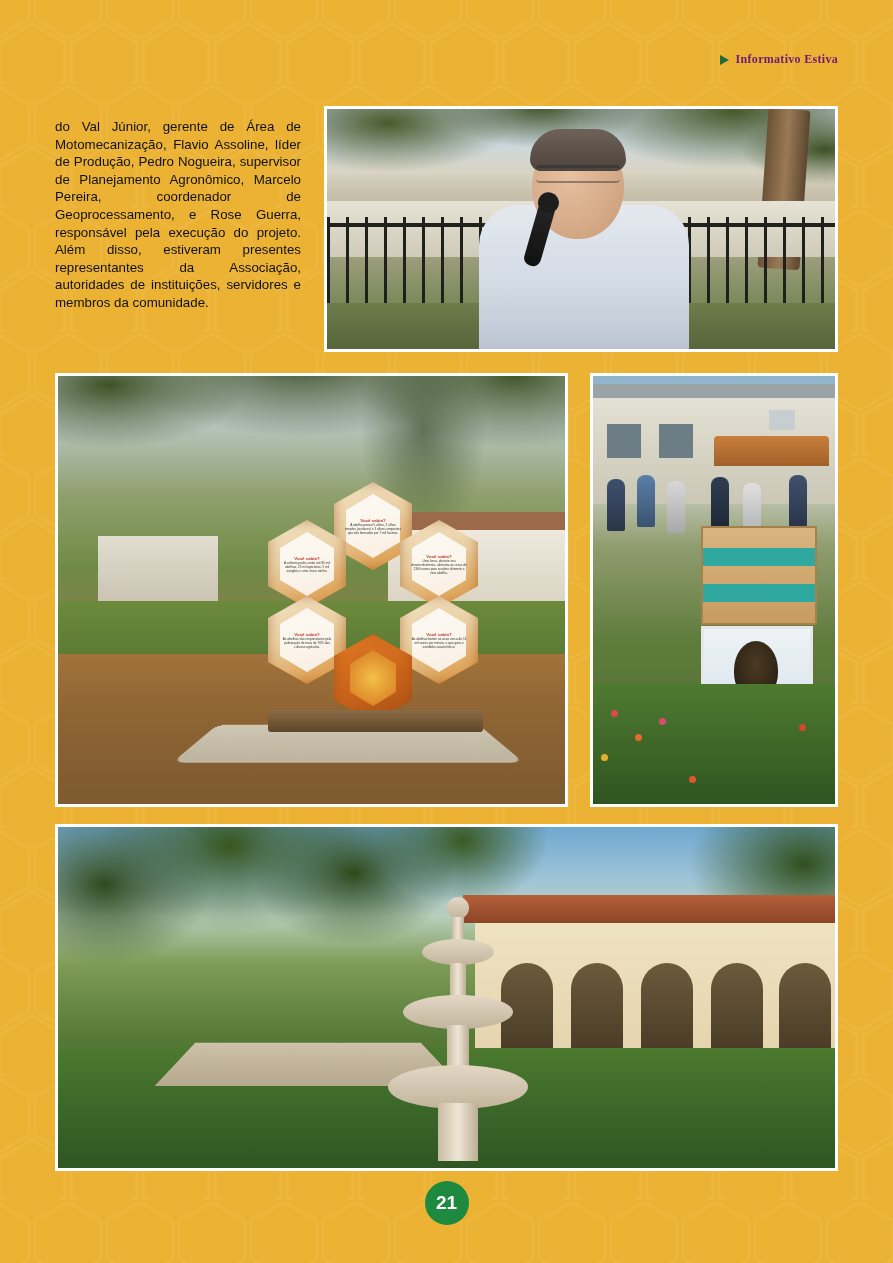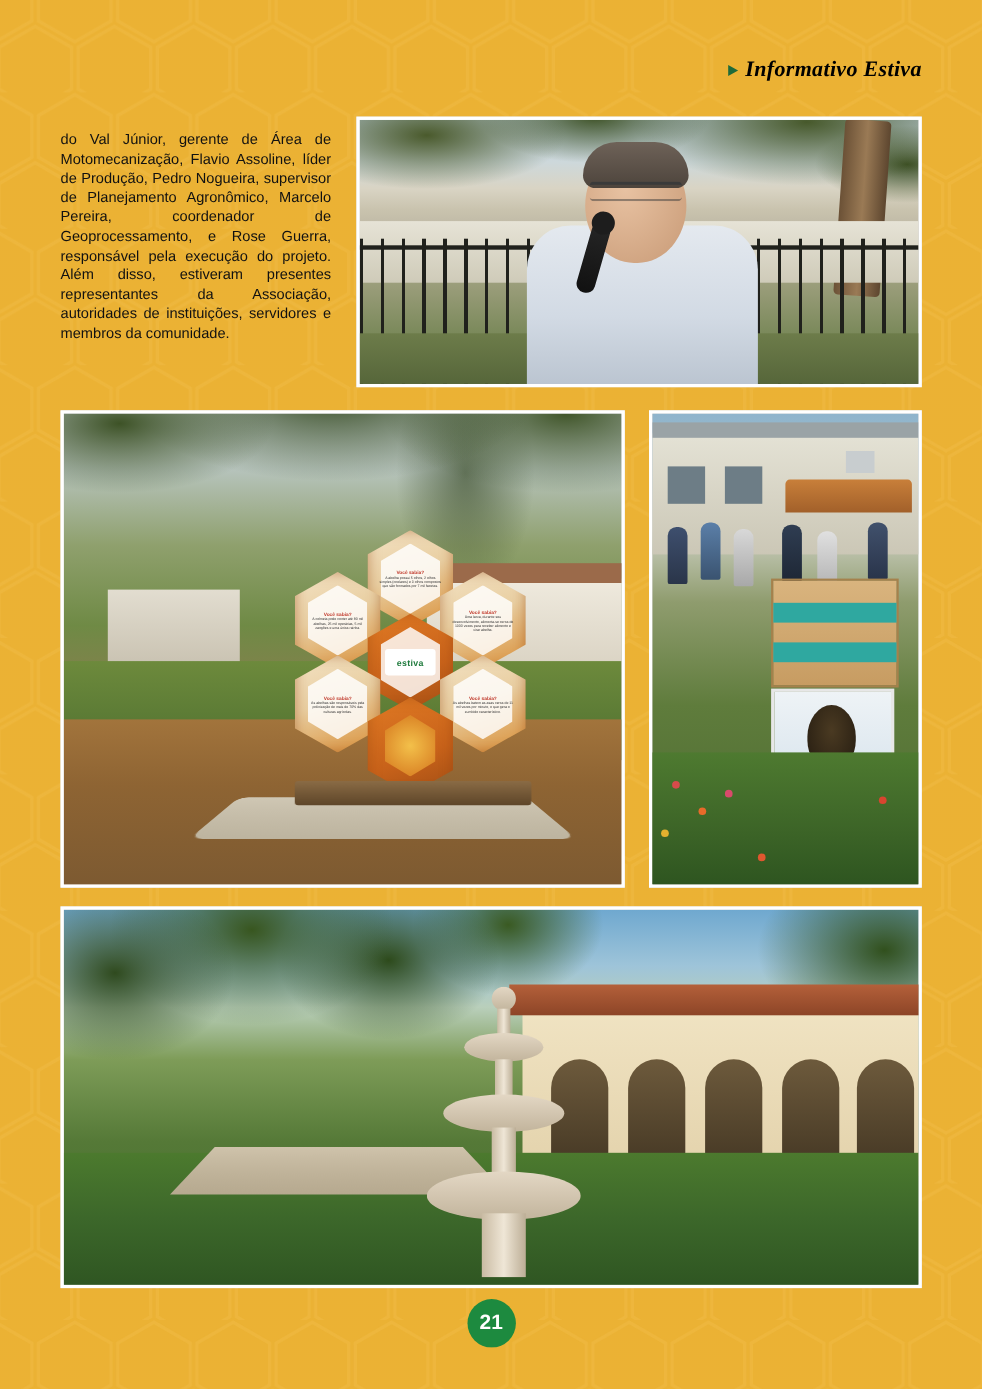--- a/index.html
+++ b/index.html
@@ -48,24 +48,23 @@
   }
   .header .tri {
     width: 0; height: 0;
     border-left: 9px solid #1f6b3a;
     border-top: 5.5px solid transparent;
     border-bottom: 5.5px solid transparent;
   }
   .header .htitle {
     font-family: "Liberation Serif", serif;
     font-weight: bold;
-    font-size: 20px;
+    font-size: 12px;
     letter-spacing: 0.3px;
-    color: #000000;
-    font-style: italic;
+    color: #701a75;
   }
 
   
   .article-text {
     position: absolute;
     left: 55px;
     top: 118px;
     width: 246px;
     font-size: 13.3px;
     line-height: 17.6px;
@@ -348,24 +347,20 @@
             <span class="b">A colmeia pode conter até 80 mil abelhas, 25 mil operárias, 5 mil zangões e uma única rainha.</span>
           </div>
         </div>
         <div class="hex-cell" style="left:142px; top:34px;">
           <div class="cap"></div>
           <div class="hex-label">
             <span class="t">Você sabia?</span>
             <span class="b">Uma larva, durante seu desenvolvimento, alimenta-se cerca de 1300 vezes para receber alimento e virar abelha.</span>
           </div>
         </div>
-        <div class="hex-cell dark" style="left:76px; top:72px;">
-          <div class="cap"></div>
-          <div class="estiva-logo" style="left:16px; top:32px;">estiva</div>
-        </div>
         <div class="hex-cell" style="left:10px; top:110px;">
           <div class="cap"></div>
           <div class="hex-label">
             <span class="t">Você sabia?</span>
             <span class="b">As abelhas são responsáveis pela polinização de mais de 70% das culturas agrícolas.</span>
           </div>
         </div>
         <div class="hex-cell" style="left:142px; top:110px;">
           <div class="cap"></div>
           <div class="hex-label">

